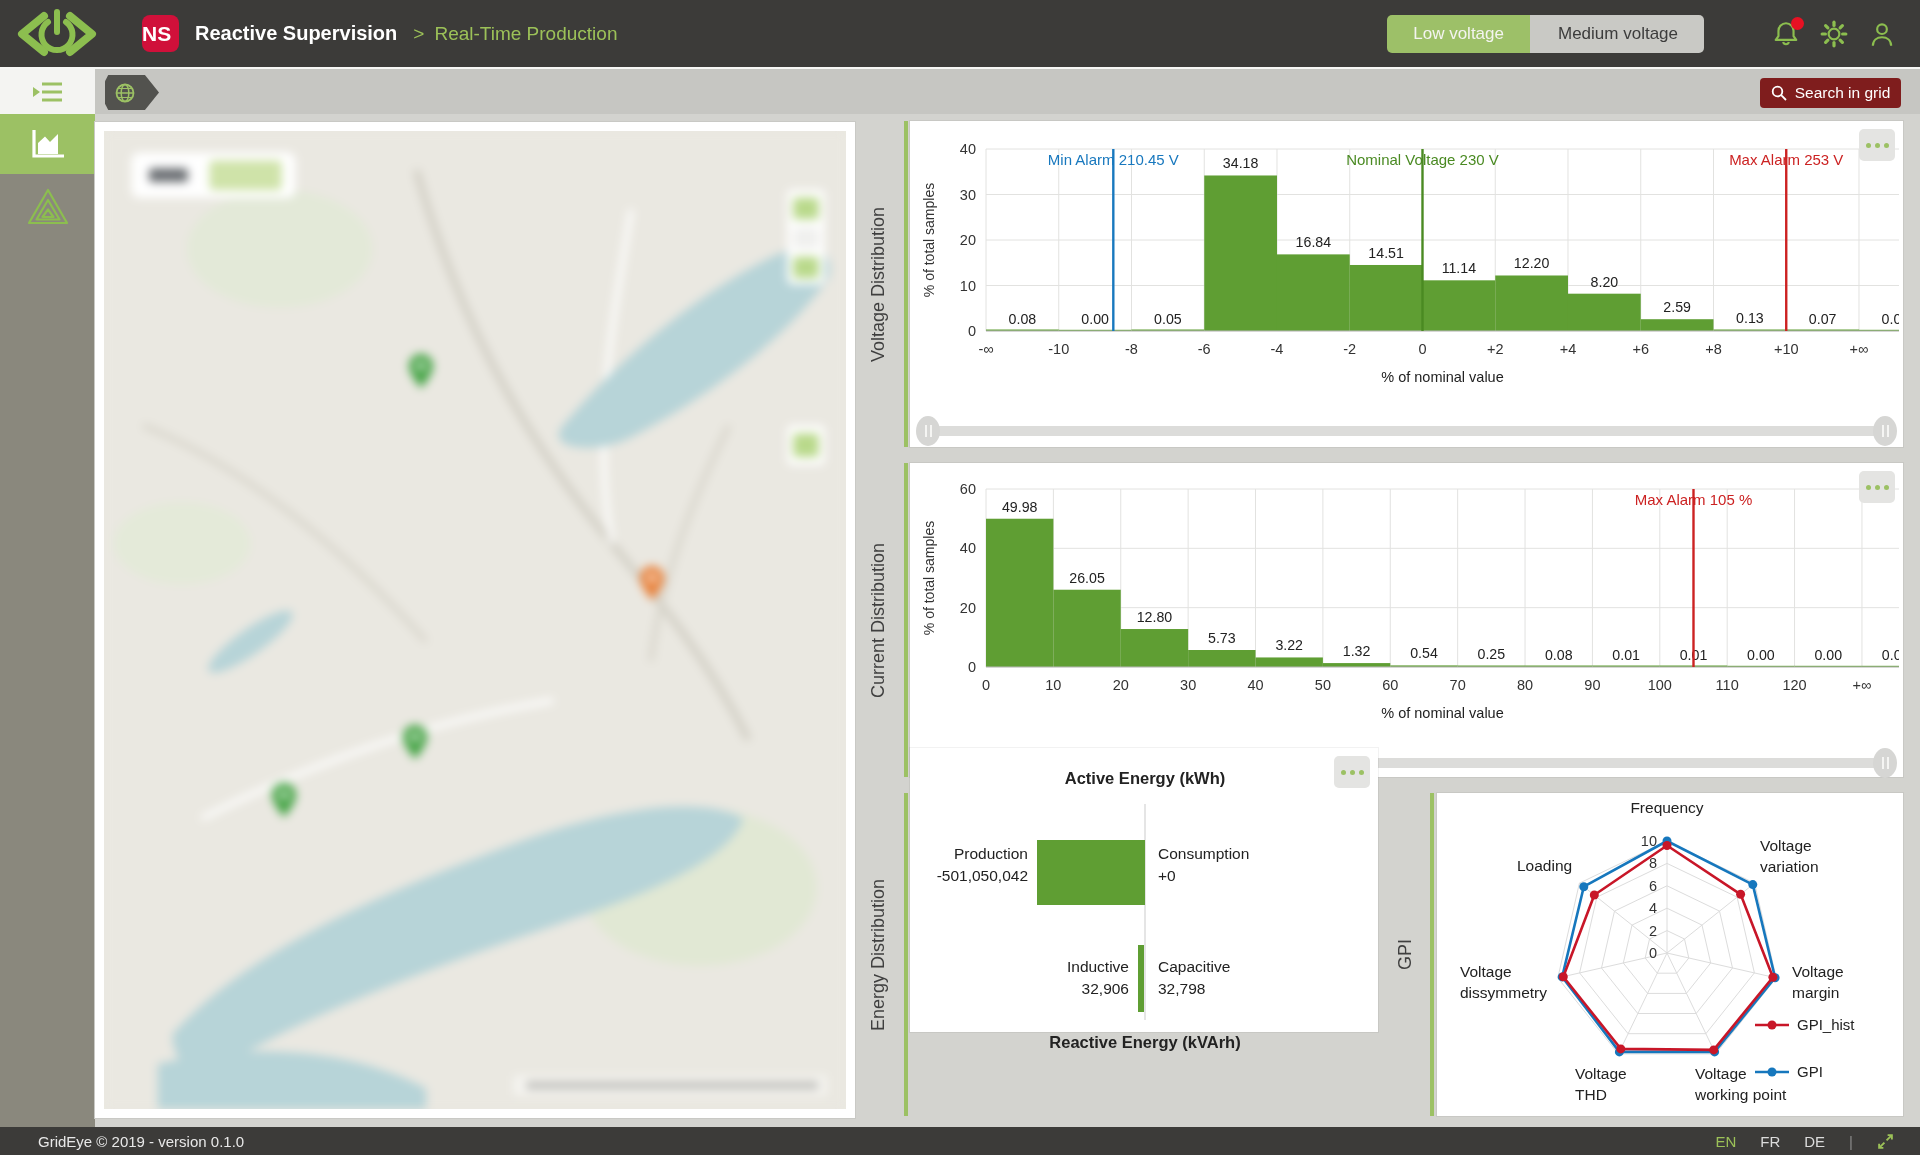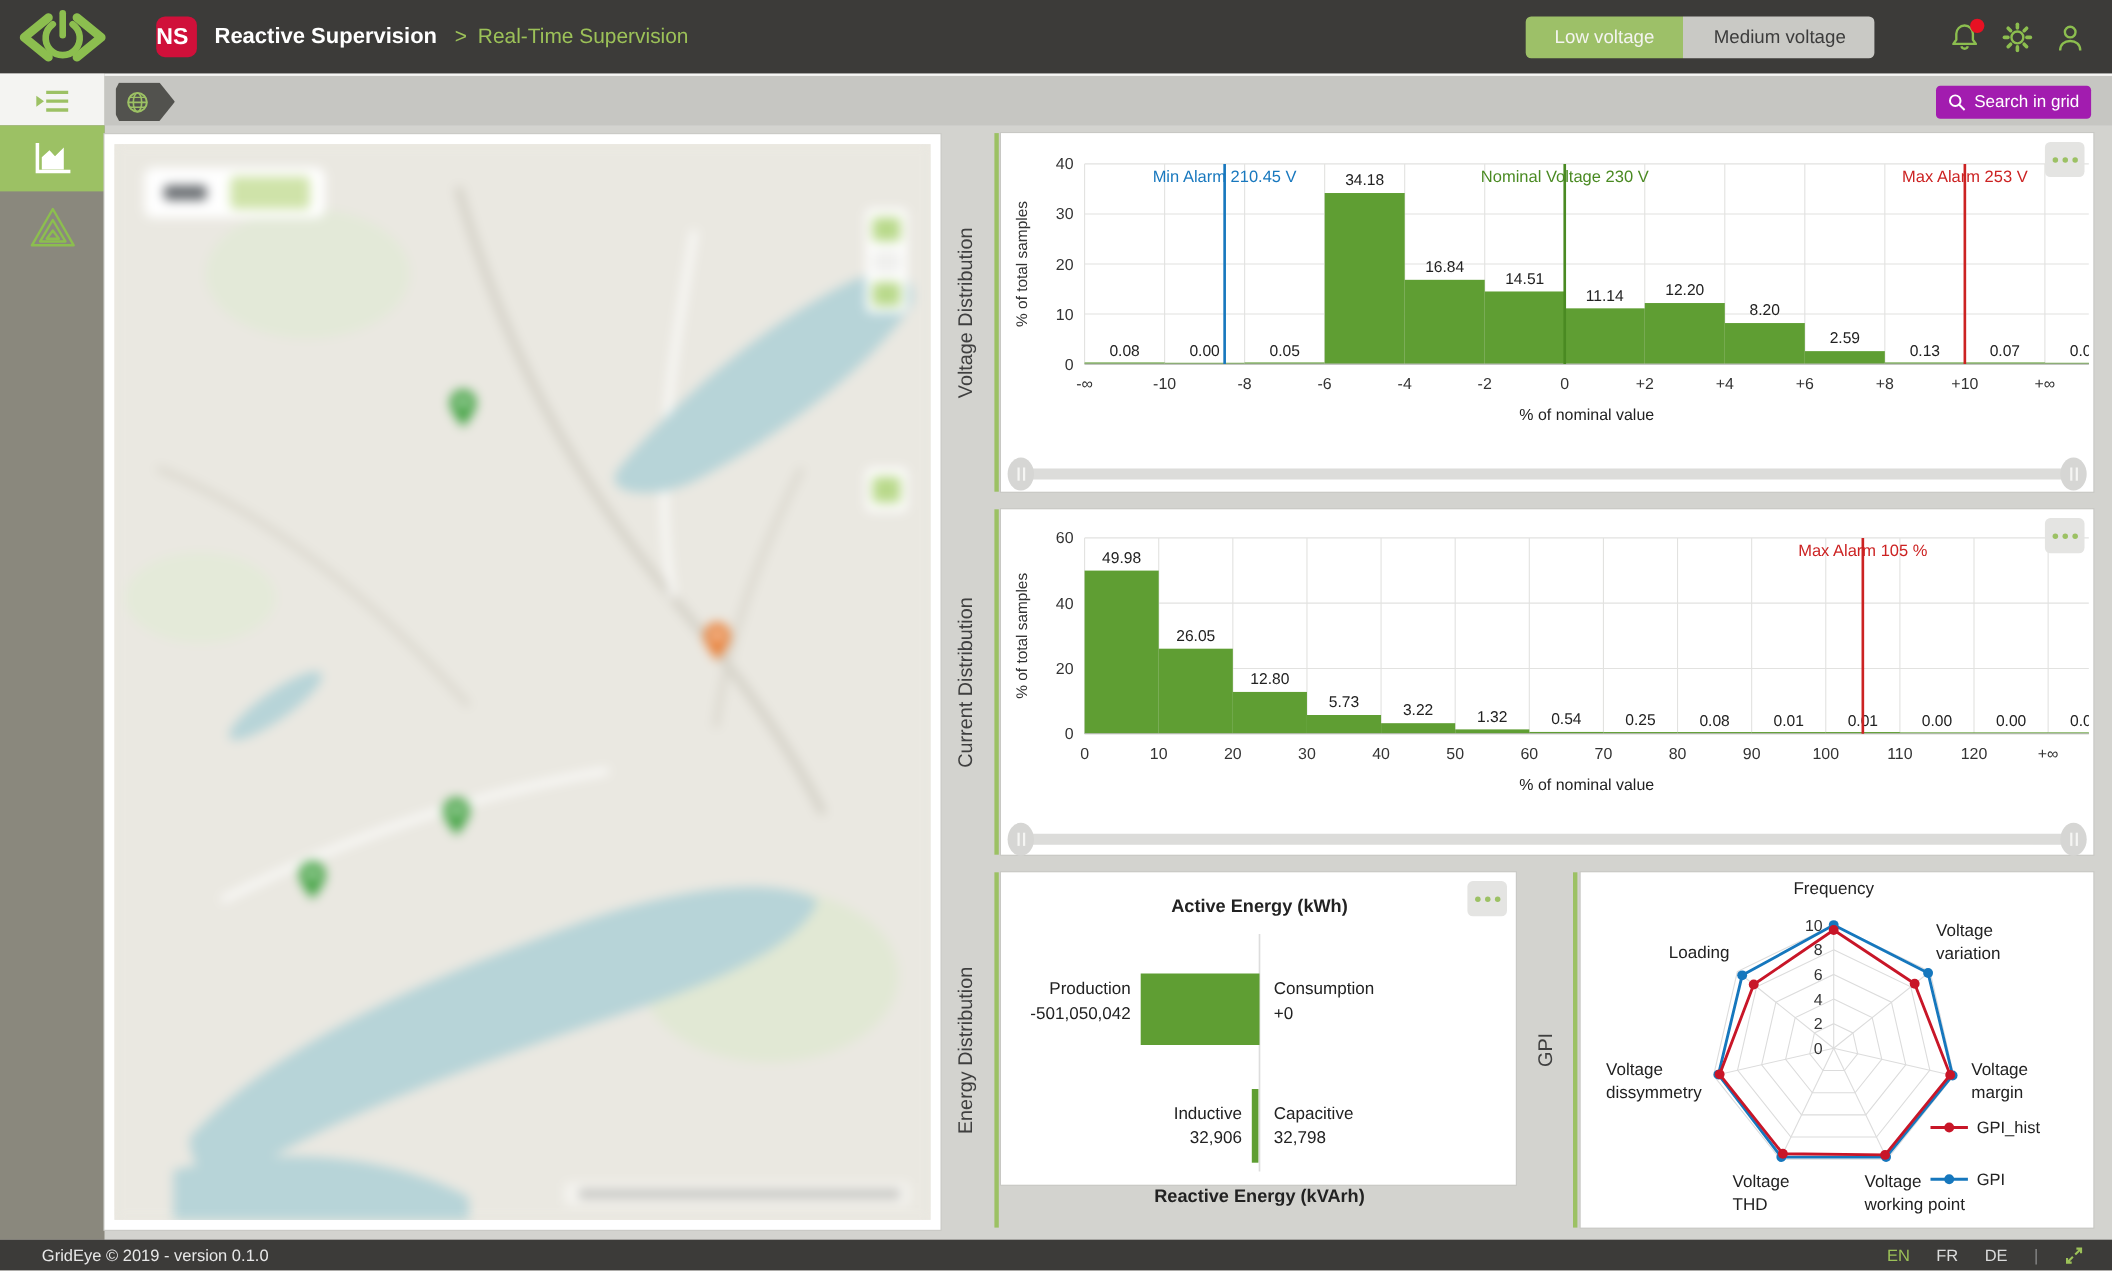--- a/index.html
+++ b/index.html
@@ -18,21 +18,21 @@
   .toggle { height:38px; padding:0 26px; font-size:17px; border:none; cursor:pointer; font-family:inherit; }
   .toggle.low { background:#9dc068; color:#f4f4f0; border-radius:5px 0 0 5px; }
   .toggle.med { background:#c9c9c5; color:#3c3c3c; border-radius:0 5px 5px 0; margin-right:48px;padding-left:28px; }
   .hicon { position:relative; background:none; border:none; cursor:pointer; margin-left:20px; display:flex; align-items:center; }
   .red-dot { position:absolute; top:-3px; right:-4px; width:13px; height:13px; border-radius:50%; background:#e81123; }
 
   
   .toolbar { position:absolute; left:95px; top:67px; width:1825px; height:47px; background:#c6c6c2; border-top:2px solid #f6f6f4; }
   .globe-tab { position:absolute; left:10px; top:6px; width:54px; height:35px; background:#52524e; clip-path:polygon(6% 0,74% 0,100% 50%,74% 100%,6% 100%,0 82%,0 18%); display:flex; align-items:center; cursor:pointer; }
   .globe-tab svg { margin-left:9px; }
-  .search-btn { position:absolute; right:19px; top:9px; width:141px; height:30px; background:#a21caf; border:none; border-radius:4px; color:#fff; font-size:15.5px; font-family:inherit; display:flex; align-items:center; justify-content:center; gap:8px; cursor:pointer; }
+  .search-btn { position:absolute; right:19px; top:9px; width:141px; height:30px; background:#7f1d1d; border:none; border-radius:4px; color:#fff; font-size:15.5px; font-family:inherit; display:flex; align-items:center; justify-content:center; gap:8px; cursor:pointer; }
 
   
   .sidebar { position:absolute; left:0; top:67px; width:95px; height:1060px; background:#8a887d; }
   .side-item { width:95px; display:flex; align-items:center; justify-content:center; cursor:pointer; }
   .side-item.menu { height:47px; background:#f4f4f2; border-top:2px solid #f6f6f4; }
   .side-item.charts { height:60px; background:#9cc164; }
   .side-item.alerts { height:66px; }
 
   
   .footer { position:absolute; left:0; top:1127px; width:1920px; height:28px; background:#3c3b39; display:flex; align-items:center; color:#e8e8e8; font-size:15px; }
@@ -76,21 +76,21 @@
         <path d="M56 8 L78 26 L56 44" fill="none" stroke="#8cbe4f" stroke-width="8" stroke-linecap="round" stroke-linejoin="round"></path>
         <path d="M34 14 A15.5 15.5 0 1 0 52 14" fill="none" stroke="#8cbe4f" stroke-width="6" stroke-linecap="round"></path>
         <line x1="43" y1="4" x2="43" y2="24" stroke="#8cbe4f" stroke-width="6" stroke-linecap="round"></line>
       </svg>
     </div>
     <div class="ns-badge">
         <span>NS</span>
       </div>
     <div class="app-title">Reactive Supervision</div>
     <div class="crumb-sep">&gt;</div>
-    <div class="crumb">Real-Time Supervision</div>
+    <div class="crumb">Real-Time Production</div>
 
     <div class="header-right">
       <button class="toggle low">Low voltage</button>
       <button class="toggle med">Medium voltage</button>
       <button class="hicon">
         <svg width="28" height="28" viewBox="0 0 26 26">
           <path d="M13 3a7 7 0 0 0-7 7v5l-2.5 3.5h19L20 15v-5a7 7 0 0 0-7-7z" fill="none" stroke="#8cbe4f" stroke-width="2" stroke-linejoin="round"></path>
           <path d="M10.3 20.5a2.8 2.8 0 0 0 5.4 0" fill="none" stroke="#8cbe4f" stroke-width="2"></path>
         </svg>
         <span class="red-dot"></span>
@@ -426,21 +426,21 @@
           <i></i>
           <i></i>
         </div>
       <div class="handle right">
           <i></i>
           <i></i>
         </div>
     </div>
   </div>
 
-  <div class="card" style="left:910px;top:793px;width:468px;height:284px;">
+  <div class="card" style="left:910px;top:748px;width:468px;height:284px;">
     <svg id="e-chart" width="468" height="323">
         <text x="235" y="36" text-anchor="middle" font-size="16.5" font-weight="bold" fill="#222">Active Energy (kWh)</text>
         <line x1="235" y1="56" x2="235" y2="272" stroke="#ddd" stroke-width="1.5"></line>
         <rect x="127" y="92" width="108" height="65" fill="#5f9e33"></rect>
         <rect x="228" y="197" width="6" height="67" fill="#5f9e33"></rect>
         <text x="118" y="111" text-anchor="end" font-size="15.5" fill="#222">Production</text>
         <text x="118" y="133" text-anchor="end" font-size="15.5" fill="#222">-501,050,042</text>
         <text x="248" y="111" font-size="15.5" fill="#222">Consumption</text>
         <text x="248" y="133" font-size="15.5" fill="#222">+0</text>
         <text x="219" y="224" text-anchor="end" font-size="15.5" fill="#222">Inductive</text>

